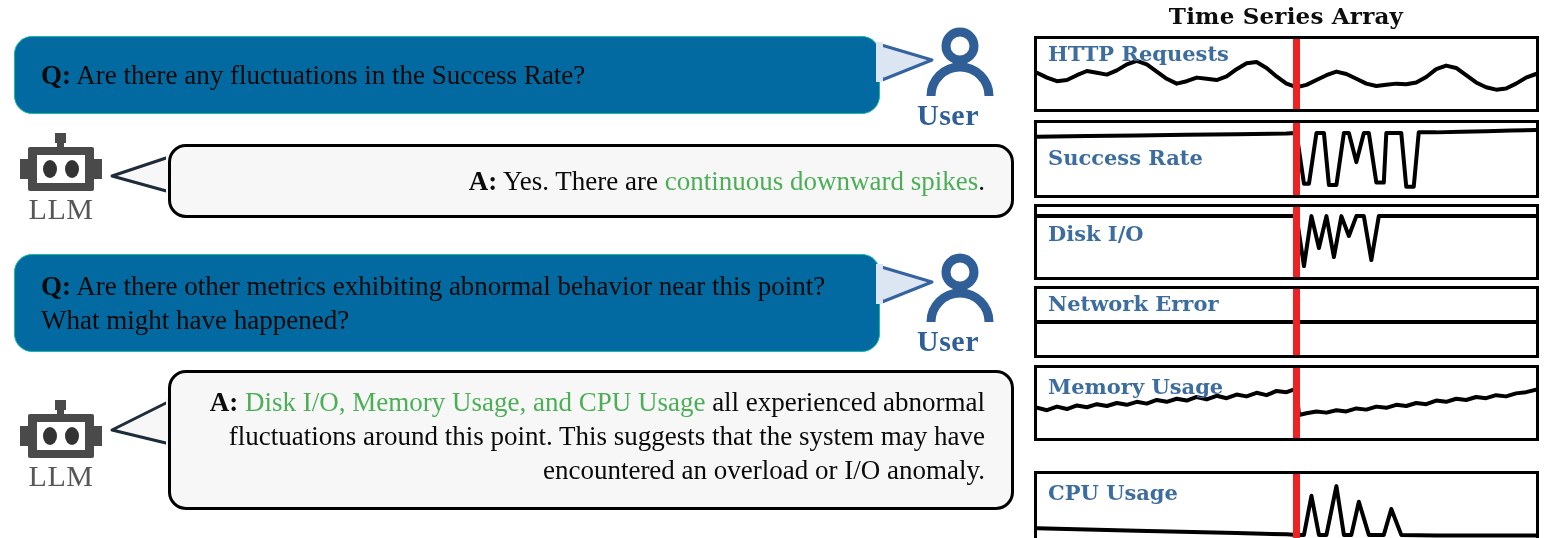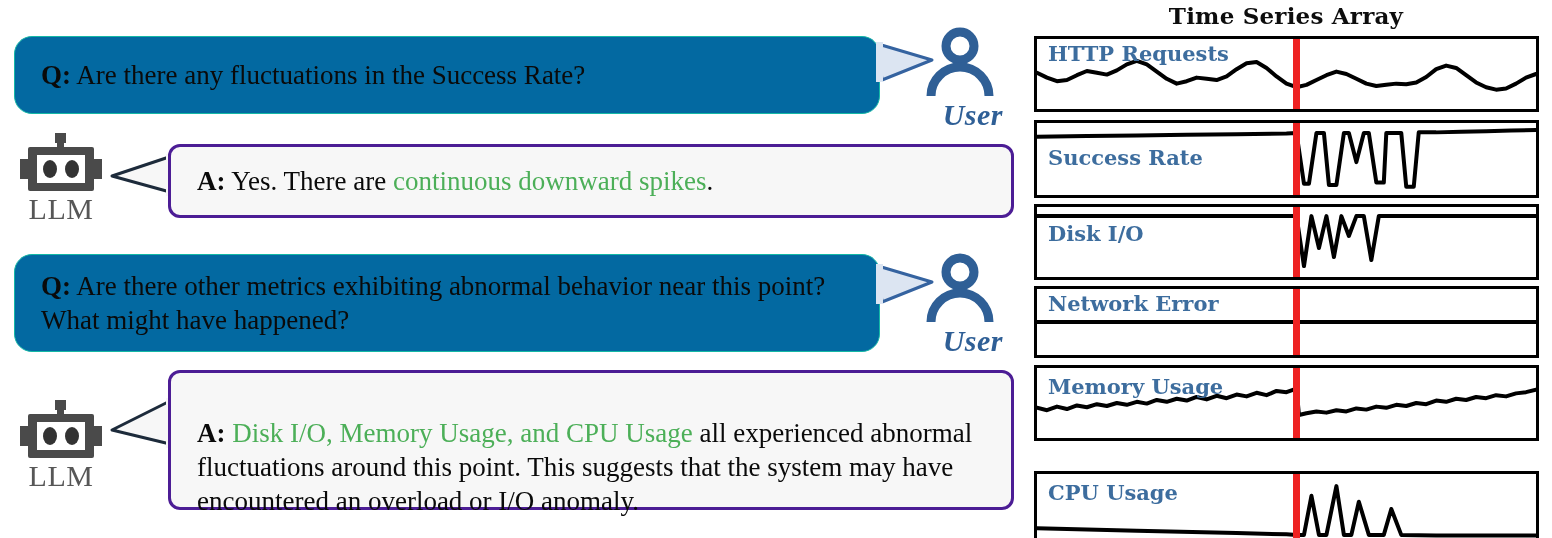--- a/index.html
+++ b/index.html
@@ -37,33 +37,34 @@
     padding: 0 26px;
     width: 100%;
   }
   .bubble.q {
     background: #0369a1;
     border: 1px solid #14b8a6;
     border-radius: 18px;
   }
   .bubble.a {
     background: #f7f7f7;
-    border: 3px solid #4c1d95;
-    border-radius: 12px;
+    border: 3px solid #000000;
+    border-radius: 18px;
+    text-align: right;
   }
   .qlabel { font-weight: bold; }
   .alabel { font-weight: bold; }
   .hl { color: #4caf58; }
 
   
   .tail { position: absolute; }
   .tail svg { display: block; overflow: visible; }
 
   
-  .user-avatar { position: absolute; text-align: right; font-style: italic; }
+  .user-avatar { position: absolute; text-align: left; }
   .user-avatar svg { display: block; }
   .user-avatar .av-label {
     font-family: "Liberation Serif", serif;
     font-weight: bold;
     font-size: 30px;
     color: #2f5f96;
     letter-spacing: 0.5px;
     margin-top: -2px;
   }
 
@@ -217,21 +218,21 @@
     </svg>
     <div class="av-label">LLM</div>
   </div>
   <div class="tail" style="left:104px; top:396px;">
     <svg width="72" height="56" viewBox="0 0 72 56">
       <path d="M68,4 L8,34 L66,48 Z" fill="#f7f7f7" stroke="#1d2b3b" stroke-width="3" stroke-linejoin="round"></path>
       <rect x="62" y="2" width="10" height="50" fill="#f7f7f7" stroke="none"></rect>
     </svg>
   </div>
   <div class="bubble a" style="left:168px; top:370px; width:846px; height:140px; align-items:flex-start;">
-    <div class="bubble-text" style="padding-top:3px;margin-top:40px;">
+    <div class="bubble-text" style="padding-top:12px;">
       <span class="alabel">A:</span><span> </span><span class="hl">Disk I/O, Memory Usage, and CPU Usage</span><span> all experienced abnormal fluctuations around this point. This suggests that the system may have encountered an overload or I/O anomaly.</span>
     </div>
   </div>
 
 </div>
 
 <div id="ts-array">
   <div id="ts-title">Time Series Array</div>
 
   <div class="ts-panel" style="top:36px; height:76px;">

